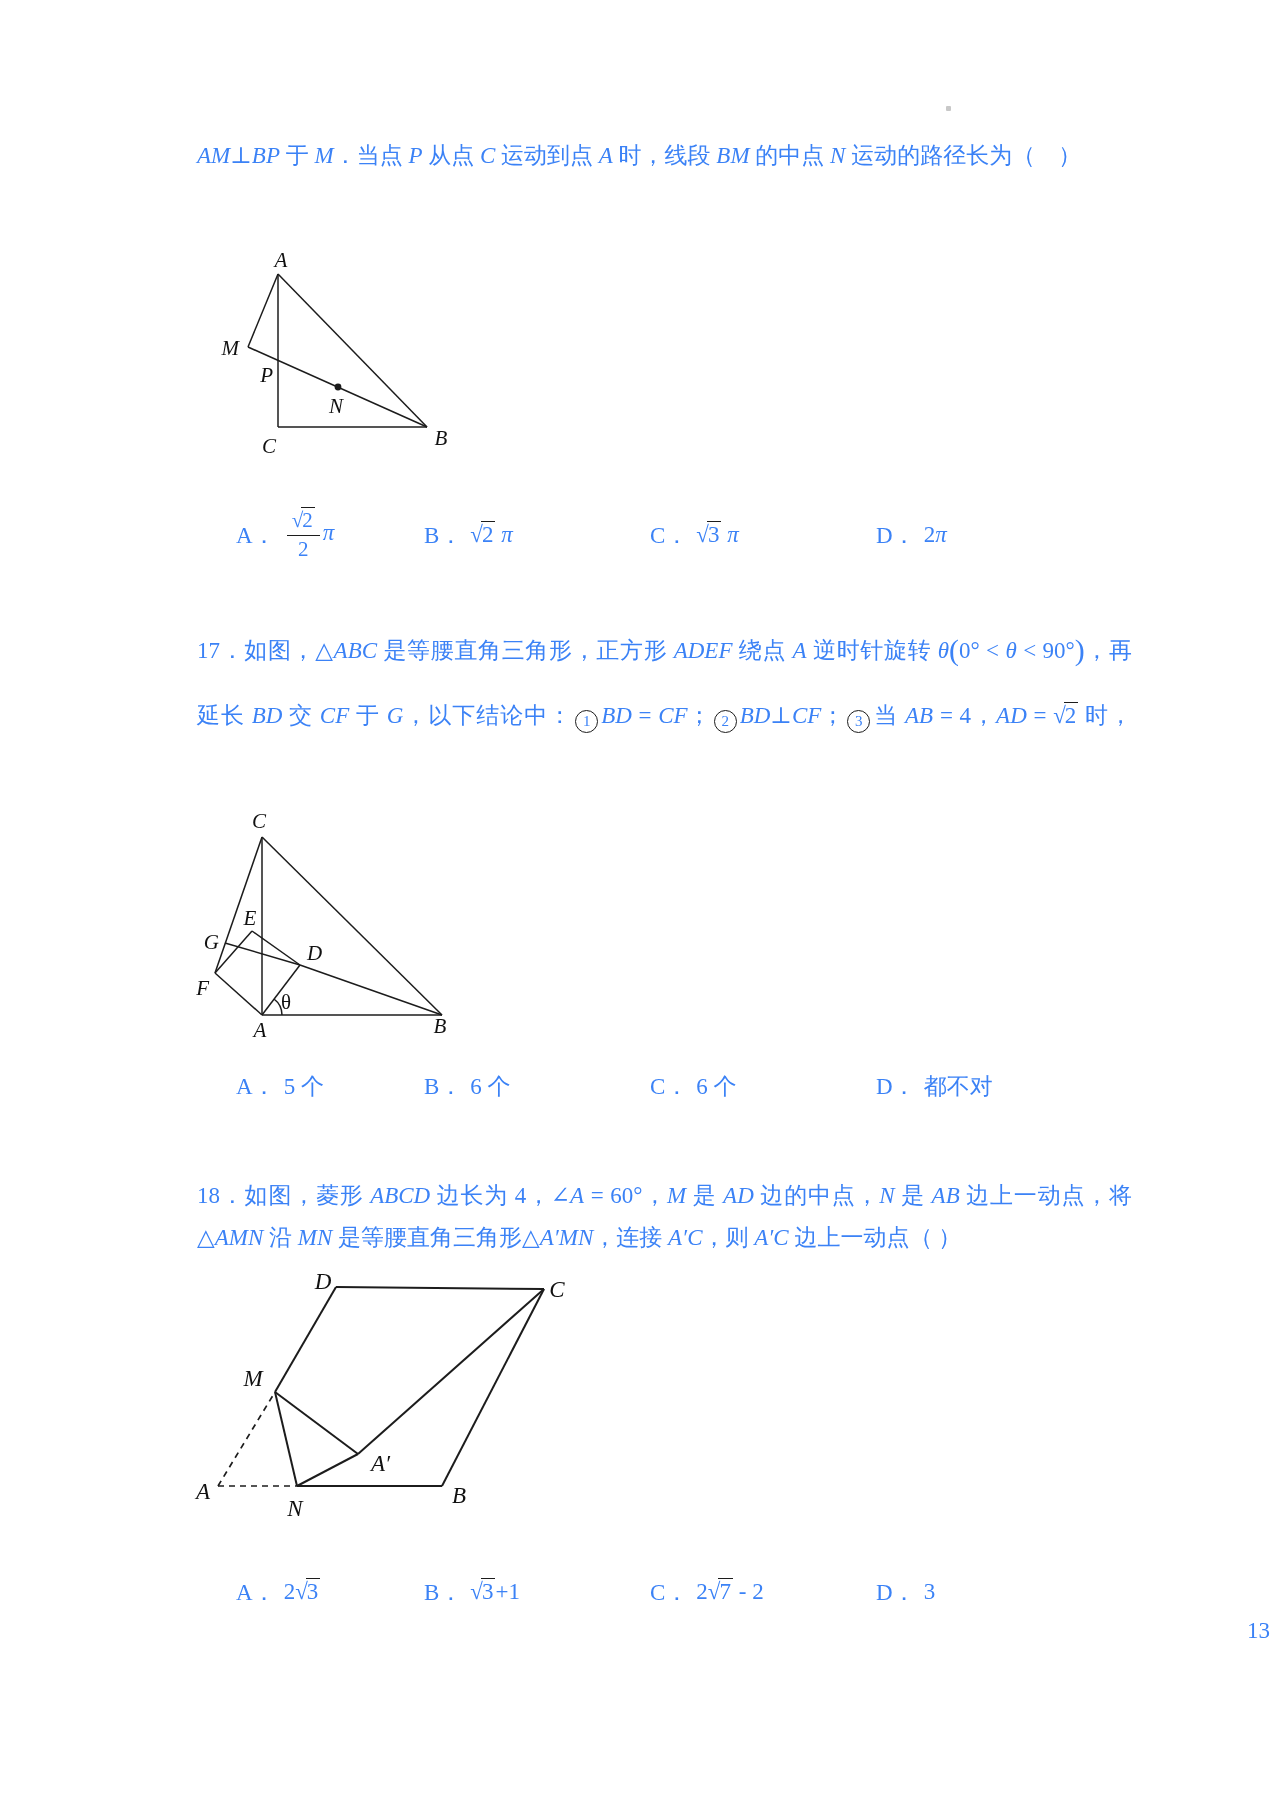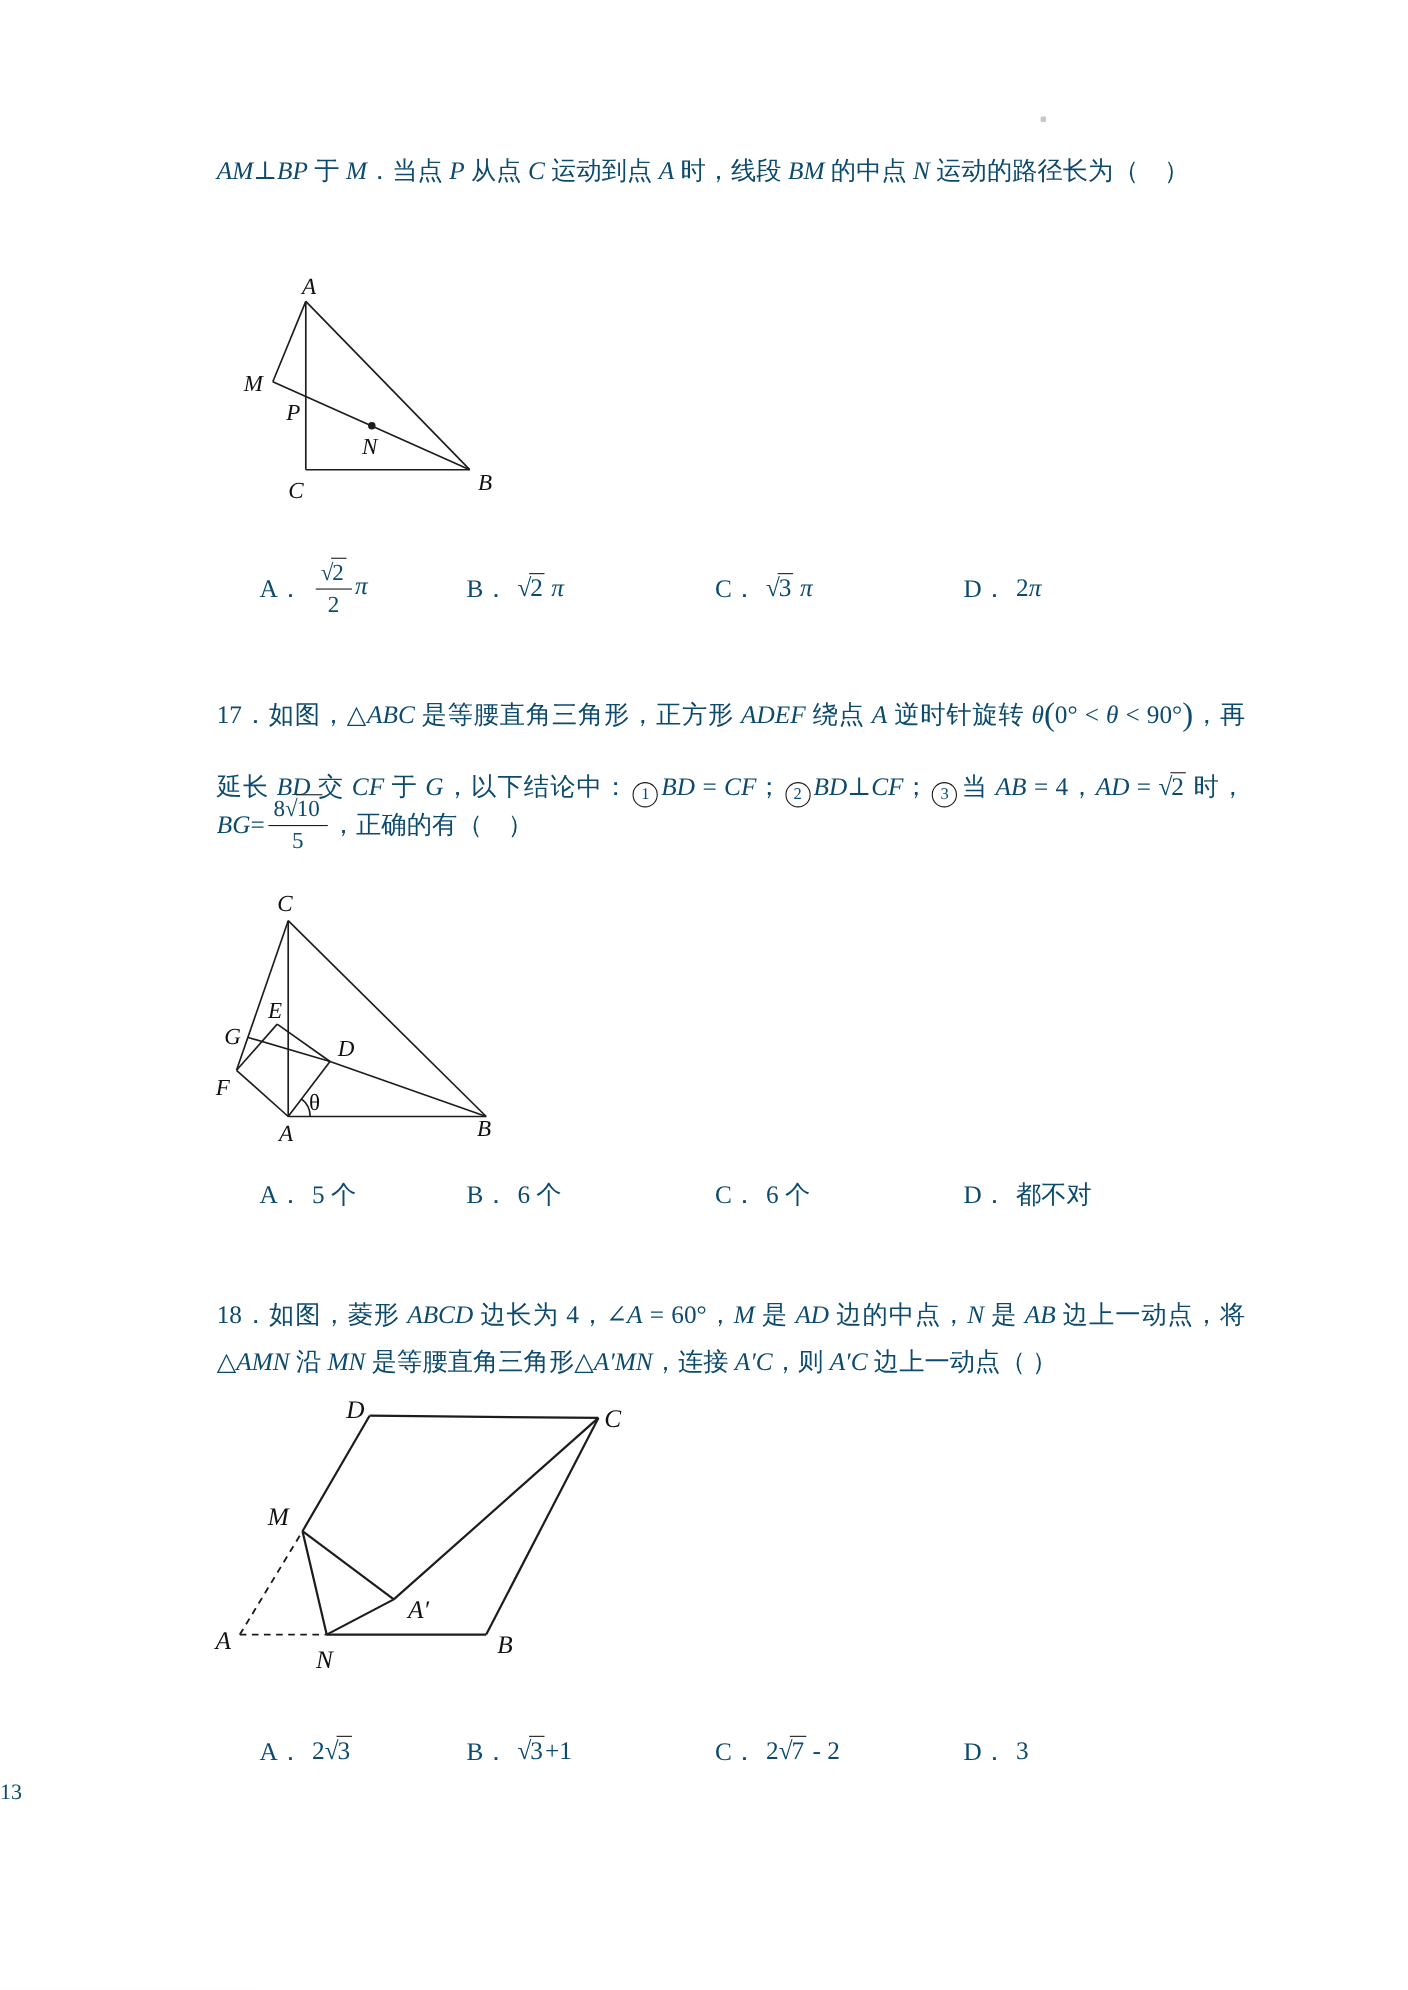--- a/index.html
+++ b/index.html
@@ -1,21 +1,21 @@
 <!DOCTYPE html>
 <html><head>
 <meta charset="utf-8">
 <style>
   html,body{margin:0;padding:0;background:#e8e8e8;}
   .page{
     position:relative;
     width:1280px;height:1809px;
     background:#ffffff;
     font-family:"Liberation Serif","DejaVu Serif",serif;
-    color:#0c4a6e;
+    color:#3b82f6;
     overflow:hidden;
   }
   .line{
     position:absolute;
     left:197px;
     width:935px;
     font-size:23px;
     line-height:36px;
     white-space:nowrap;
   }
@@ -45,21 +45,21 @@
   .fig{position:absolute;}
   .fig line,.fig path,.fig polyline{stroke:#1c1c1c;fill:none;}
   .fig text{
     font-family:"Liberation Serif","DejaVu Serif",serif;
     font-style:italic;font-size:21px;fill:#111;
   }
   .fig text.up{font-style:normal;}
   .fig3 text{font-size:23px;}
   .pagenum{
     position:absolute;left:0;top:1618px;width:1270px;
-    text-align:left;font-size:20px;
+    text-align:right;font-size:23px;
   }
   .stray{
     position:absolute;left:946px;top:106px;width:5px;height:5px;
     background:#c8c8c8;border-radius:1px;
   }
 </style>
 </head>
 <body>
 
 <div class="page">
@@ -101,29 +101,20 @@
         <span><span class="sqrt"><span class="rk">√</span><span class="rad">3</span></span><span class="tx"> </span><span class="mi">π</span></span>
       </div>
     <div class="opt c3">
         <span class="olabel">D．</span>
         <span><span class="tx">2</span><span class="mi">π</span></span>
       </div>
   </div>
 
   <div class="line just" style="top:608px"><span class="tx">17．如图，</span><span class="tx">△</span><span class="mi">ABC</span><span class="tx"> 是等腰直角三角形，正方形 </span><span class="mi">ADEF</span><span class="tx"> 绕点 </span><span class="mi">A</span><span class="tx"> 逆时针旋转 </span><span class="mi">θ</span><span class="bp">(</span><span class="tx">0° &lt; </span><span class="mi">θ</span><span class="tx"> &lt; 90°</span><span class="bp">)</span><span class="tx">，再</span></div>
   <div class="line just" style="top:674px"><span class="tx">延长 </span><span class="mi">BD</span><span class="tx"> 交 </span><span class="mi">CF</span><span class="tx"> 于 </span><span class="mi">G</span><span class="tx">，以下结论中：</span><span class="circled">1</span><span class="mi">BD</span><span class="tx"> = </span><span class="mi">CF</span><span class="tx">；</span><span class="circled">2</span><span class="mi">BD</span><span class="tx">⊥</span><span class="mi">CF</span><span class="tx">；</span><span class="circled">3</span><span class="tx">当 </span><span class="mi">AB</span><span class="tx"> = 4，</span><span class="mi">AD</span><span class="tx"> = </span><span class="sqrt"><span class="rk">√</span><span class="rad">2</span></span><span class="tx"> 时，</span></div>
-  <div class="line" style="top:716px;height:68px;display:flex;align-items:center">
-      <span class="mi">BG</span>
-      <span class="tx"> = </span>
-      <span class="frac">
-        <span class="num"><span class="tx">8</span><span class="sqrt"><span class="rk">√</span><span class="rad">10</span></span></span>
-        <span class="den"><span class="tx">5</span></span>
-      </span>
-      <span class="tx">，正确的有（　）</span>
-    </div>
 
   <svg class="fig" style="left:195px;top:798px" width="270" height="248" viewBox="0 0 270 248">
     <g stroke-width="1.5">
       <line x1="67" y1="39" x2="67" y2="217"></line>
       <line x1="67" y1="39" x2="247" y2="217"></line>
       <line x1="67" y1="217" x2="247" y2="217"></line>
       <line x1="67" y1="39" x2="20" y2="175"></line>
       <line x1="67" y1="217" x2="105" y2="167"></line>
       <line x1="105" y1="167" x2="57" y2="133"></line>
       <line x1="57" y1="133" x2="20" y2="175"></line>

